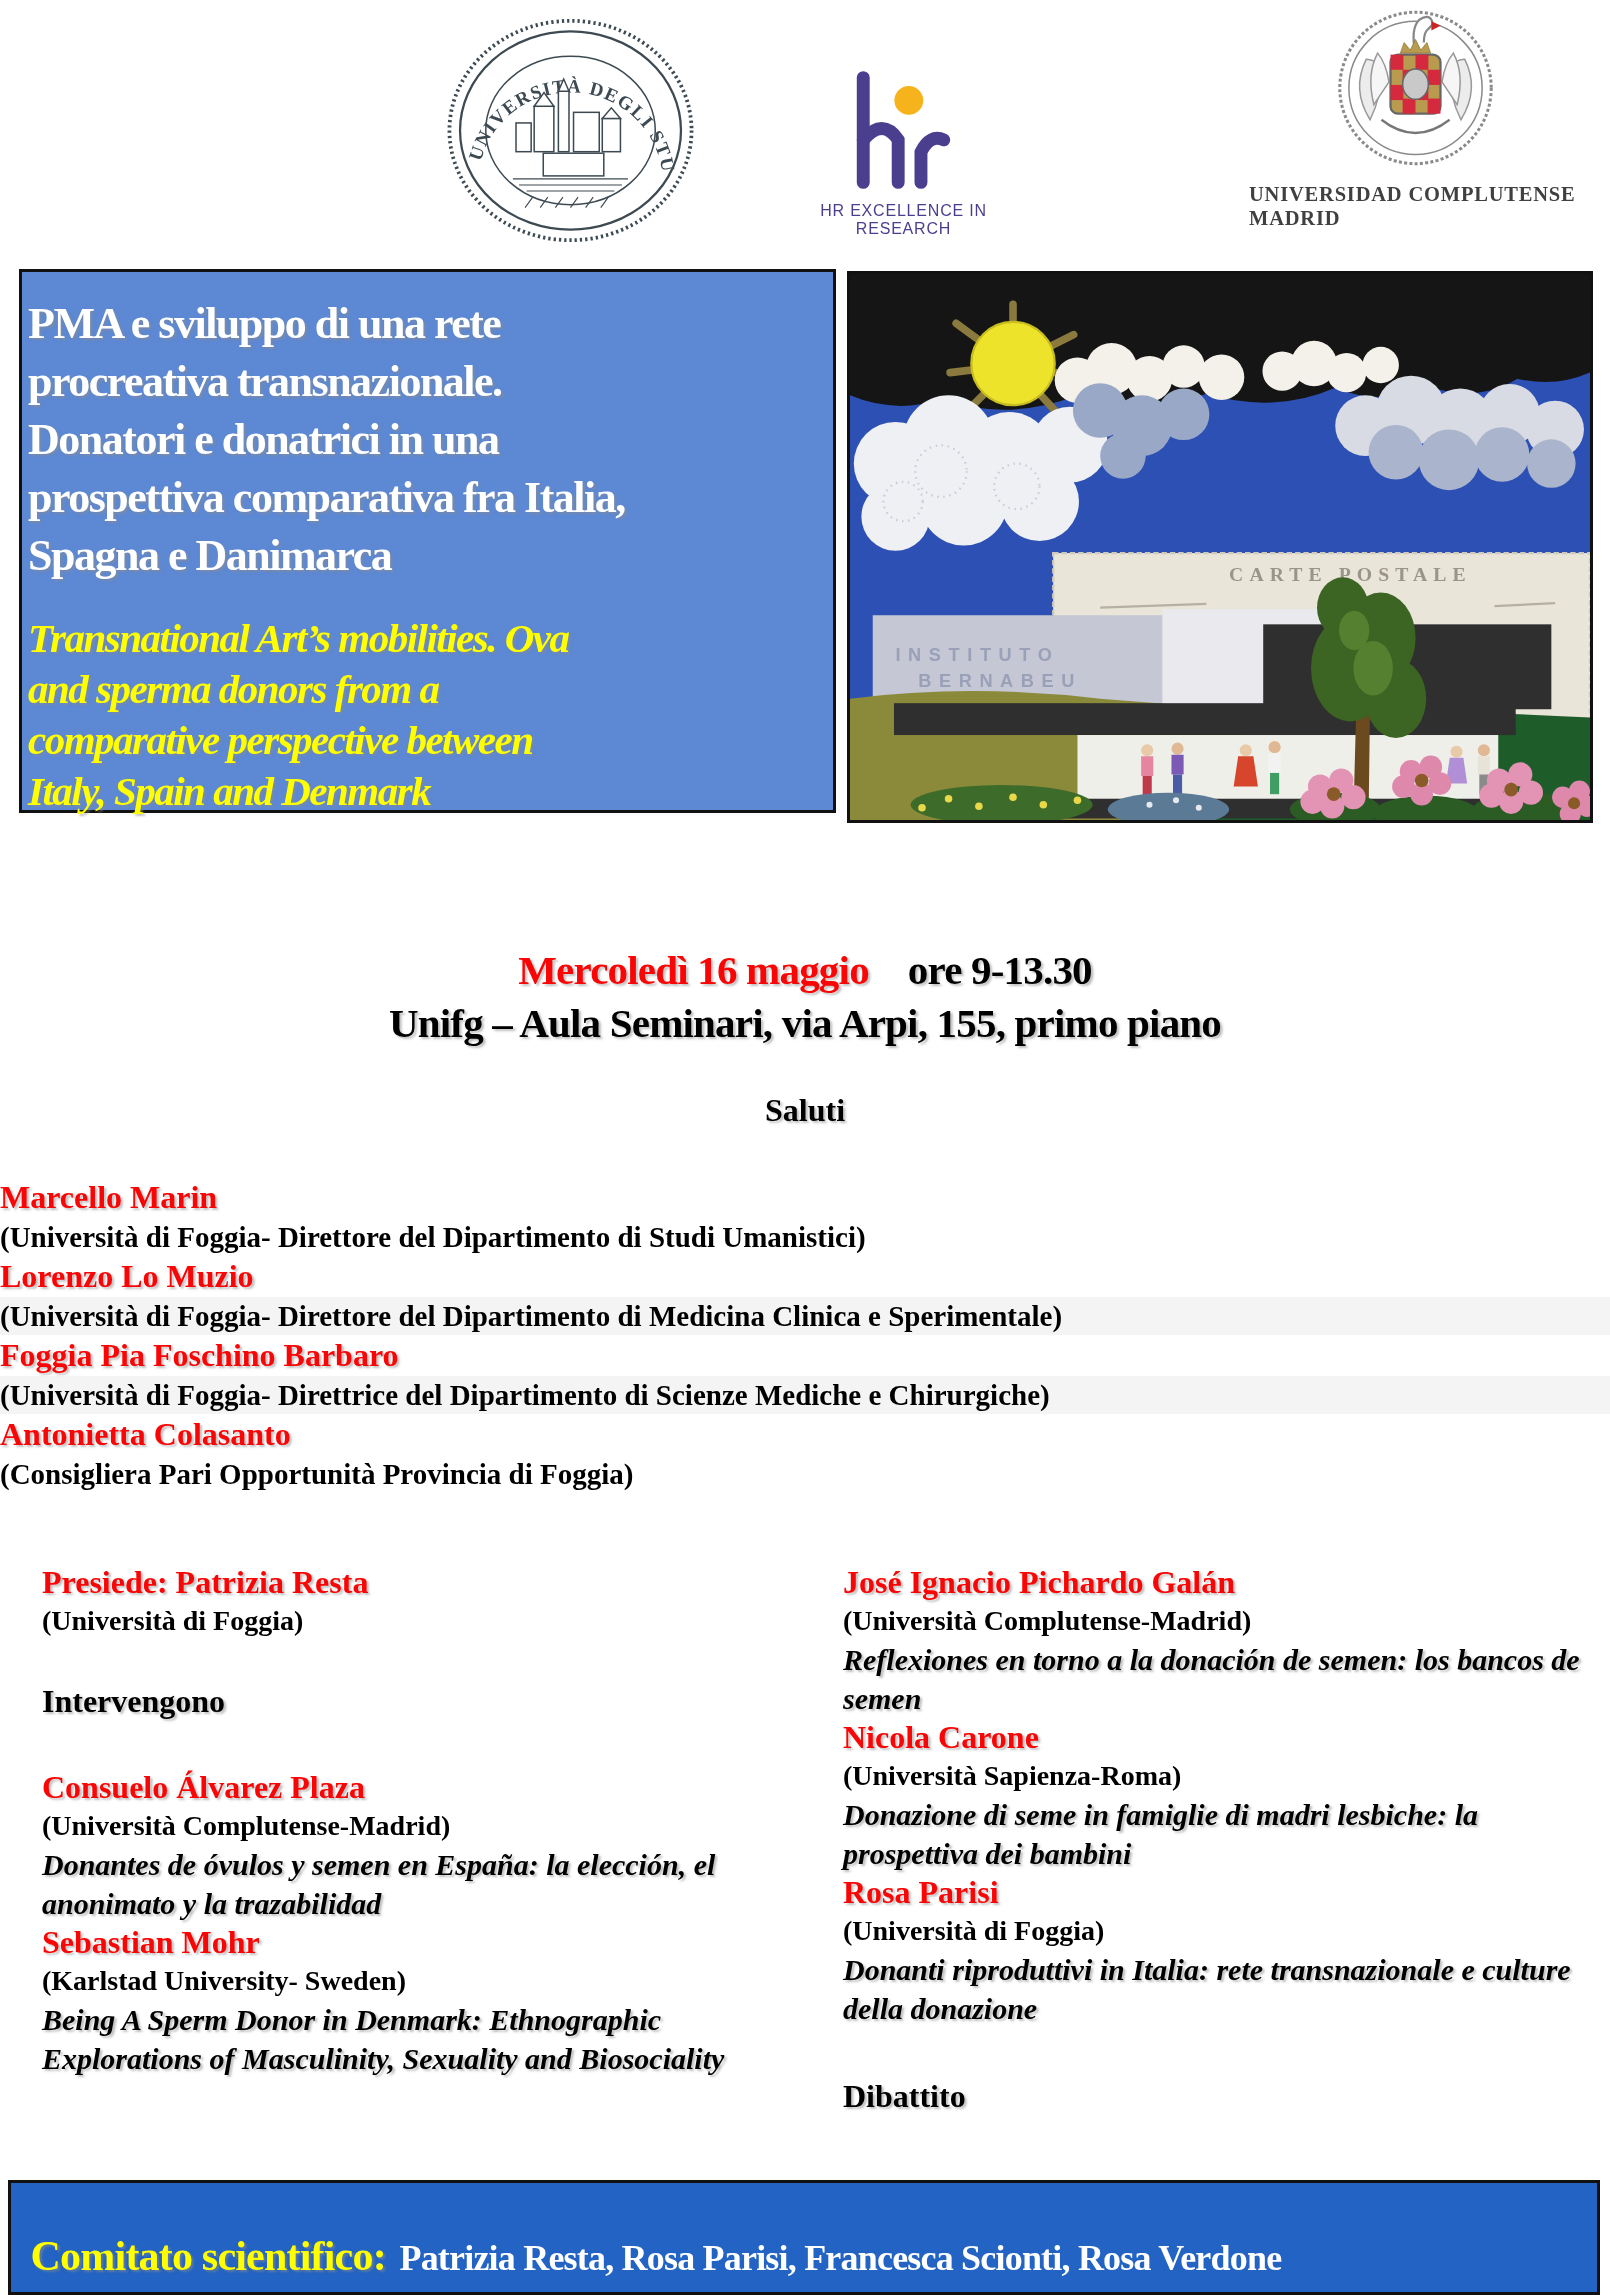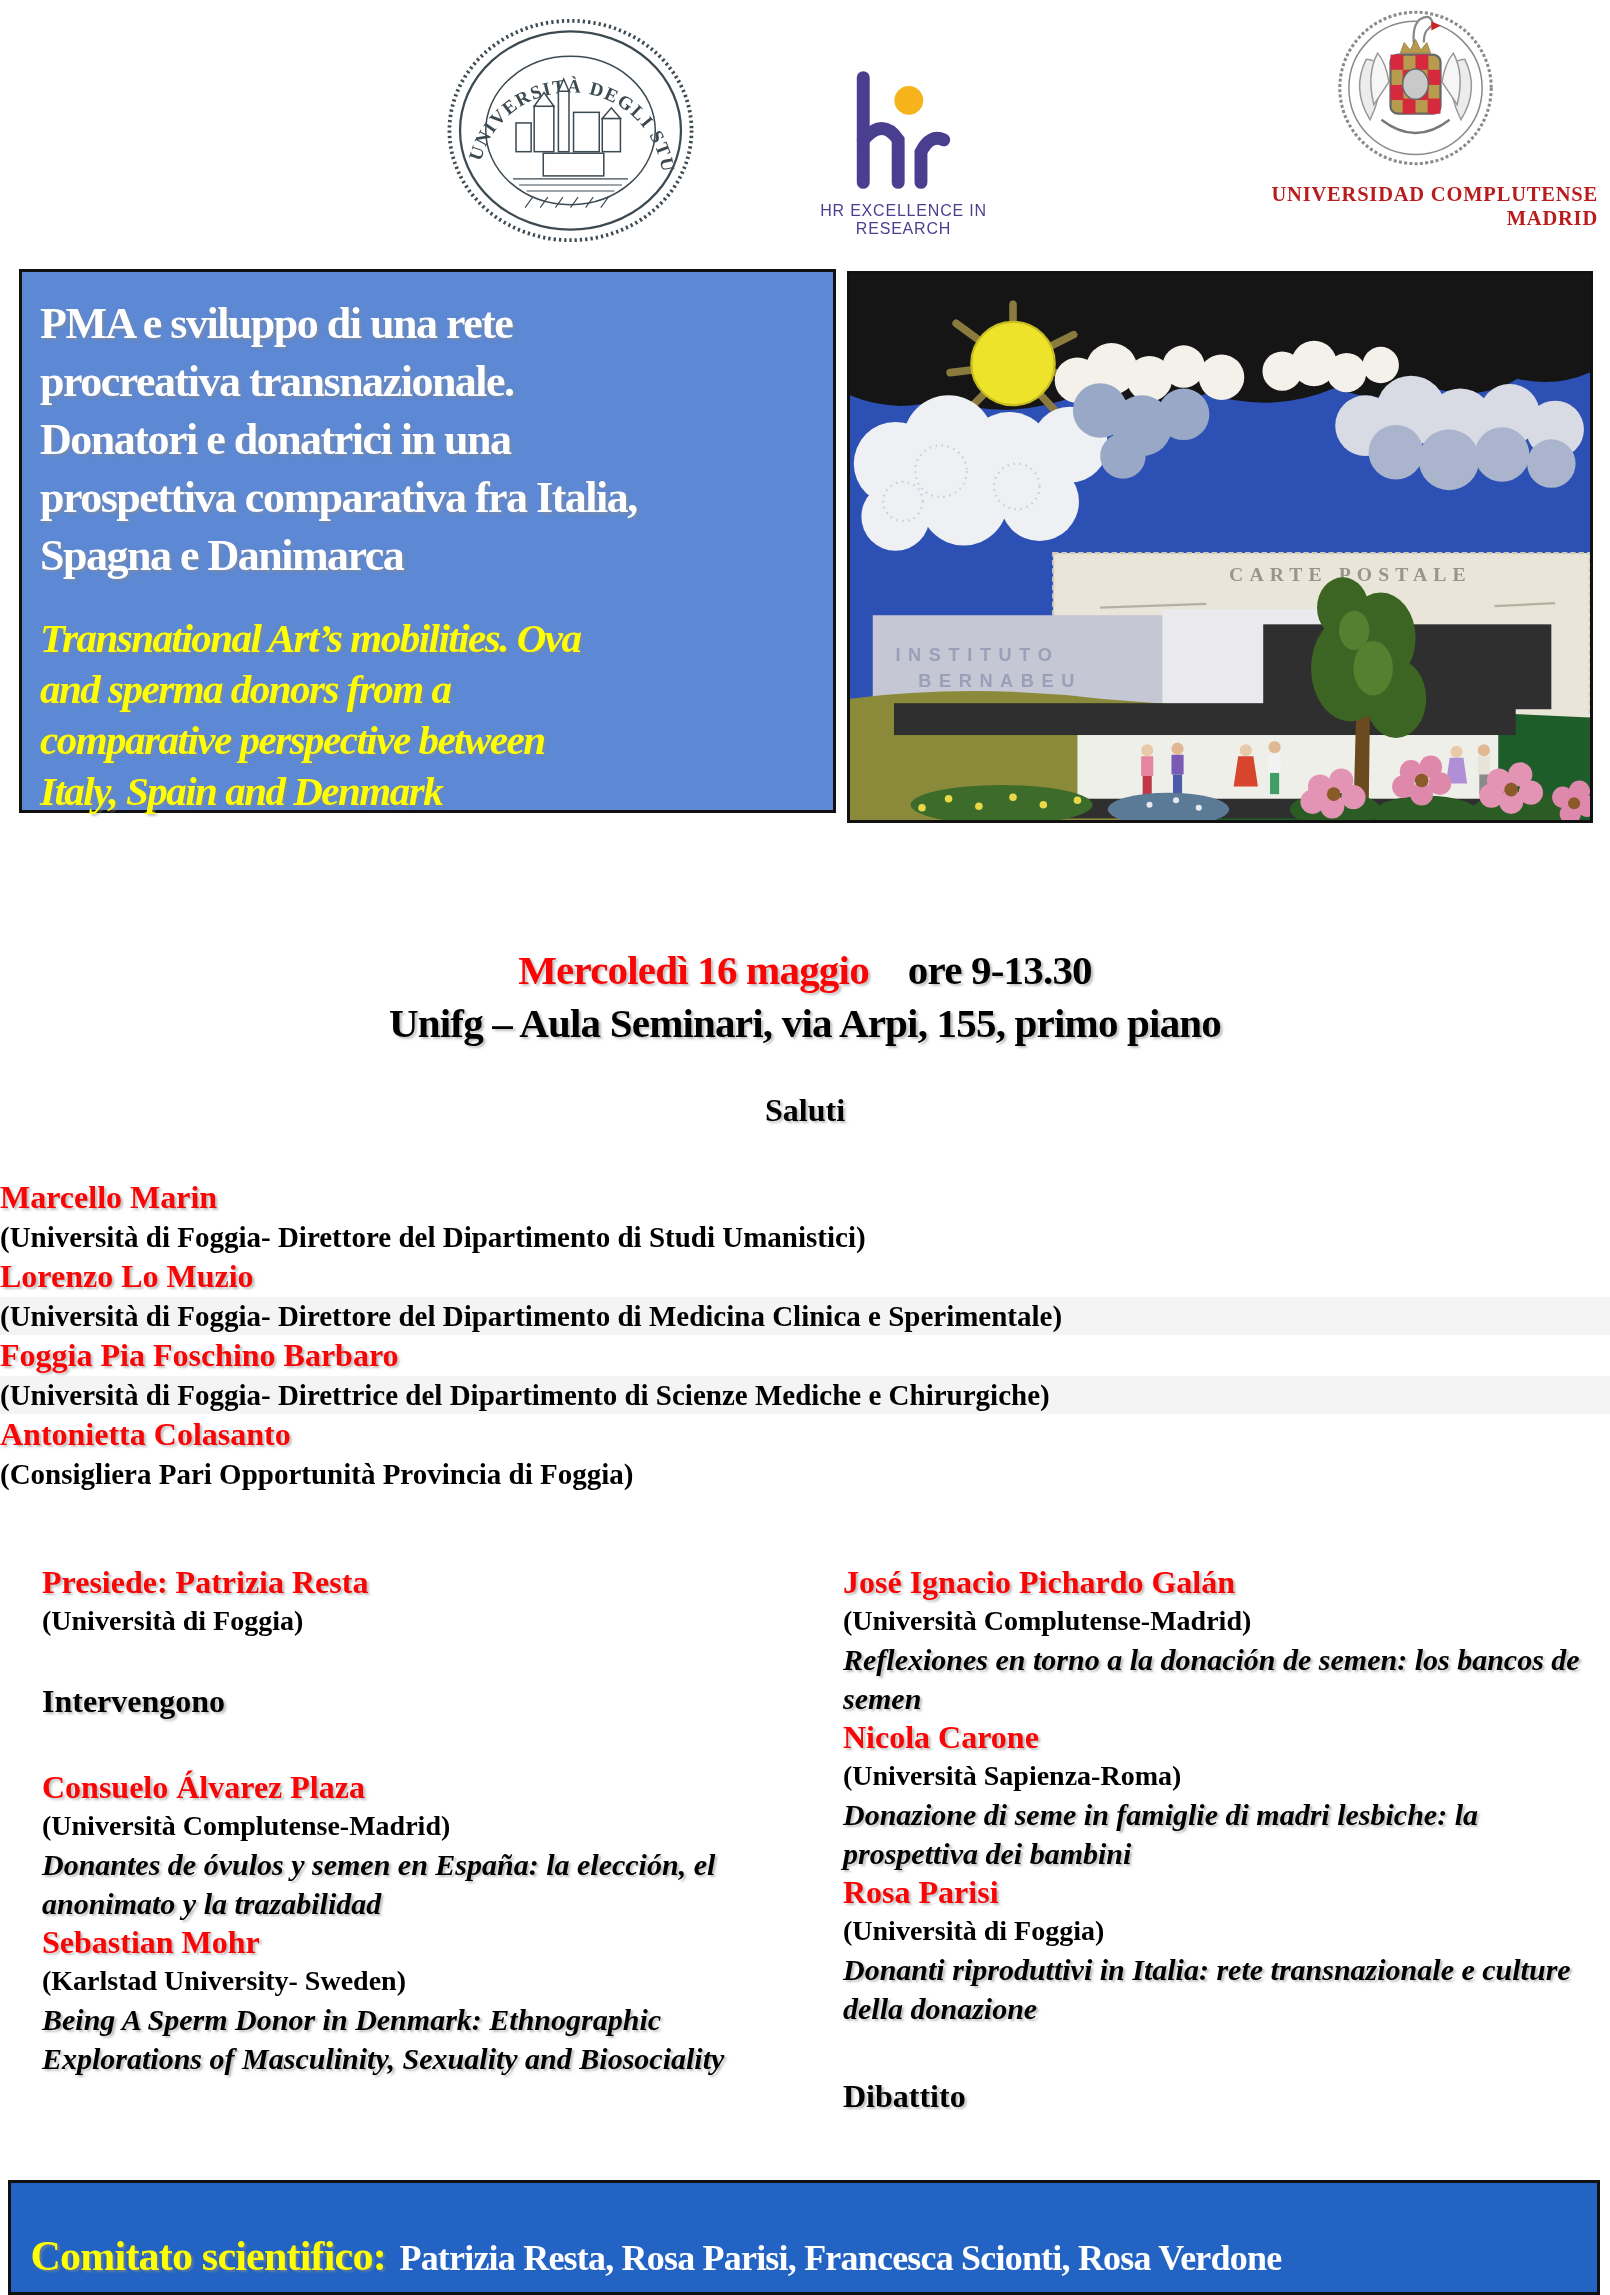--- a/index.html
+++ b/index.html
@@ -4,26 +4,26 @@
 <style>
   html,body{margin:0;padding:0;width:1610px;height:2295px;background:#ffffff;overflow:hidden;
             font-family:"Liberation Serif", serif;}
   .abs{position:absolute;}
   .sh{text-shadow:2.3px 2.3px 2.3px rgba(140,140,140,.55);}
   .center{text-align:center;width:100%;left:0;}
 
   
   #hr-caption{font-family:"Liberation Sans",sans-serif;color:#4a3f8f;font-size:16px;
               letter-spacing:0.8px;width:227px;text-align:center;}
-  .ucm-caption{color:#b91c1c;font-weight:bold;font-size:20.5px;letter-spacing:0.8px;
-               width:349px;text-align:right;line-height:24px;}
+  .ucm-caption{color:#404040;font-weight:bold;font-size:20.5px;letter-spacing:0.8px;
+               width:349px;text-align:left;line-height:24px;}
 
   
   #banner{left:19px;top:269px;width:817px;height:544px;background:#5c88d4;
-          border:3px solid #111;box-sizing:border-box;padding:23px 0 0 18px;}
+          border:3px solid #111;box-sizing:border-box;padding:23px 0 0 6px;}
   .ban-it{color:#ffffff;font-weight:bold;font-size:44px;line-height:58px;letter-spacing:-1.5px;}
   .ban-en{color:#ffff00;font-weight:bold;font-style:italic;font-size:41px;line-height:51px;
           letter-spacing:-1.5px;margin-top:28px;}
 
   
   #art{left:847px;top:271px;width:746px;height:552px;border:3px solid #111;
        box-sizing:border-box;background:#2d50b4;overflow:hidden;}
 
   
   #dateline1{top:946px;font-size:41px;font-weight:bold;letter-spacing:-0.8px;}

